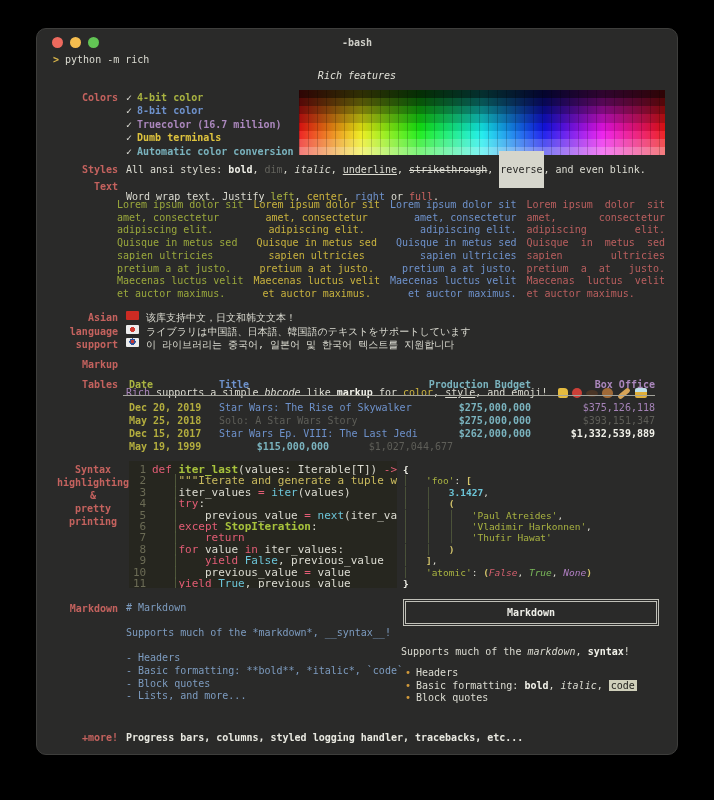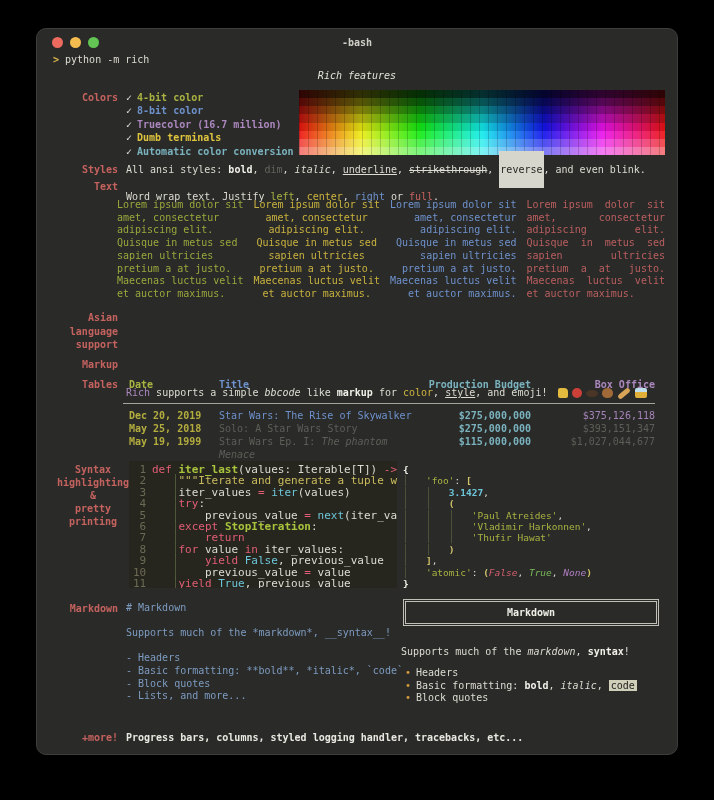--- a/index.html
+++ b/index.html
@@ -51,21 +51,21 @@
   .emoji{display:inline-block;vertical-align:middle;margin-left:4px;}
   .e-thumb{width:10px;height:10px;background:#e5bb3f;border-radius:2px 4px 2px 2px;}
   .e-apple{width:10px;height:10px;background:#cc4038;border-radius:50%;}
   .e-ant{width:12px;height:7px;background:#4a3526;border-radius:50%;}
   .e-bear{width:11px;height:10px;background:#a06a38;border-radius:50% 50% 45% 45%;}
   .e-baguette{width:14px;height:5px;background:#d8a457;border-radius:3px;transform:rotate(-40deg);}
   .e-bus{width:12px;height:10px;background:linear-gradient(#bfe0ea 0 4px,#dfaf3a 4px);border-radius:2px;}
   
   .sw-table{left:86px;top:349px;width:532px;}
   .t-row{display:flex;}
-  .t-head{border-bottom:1px solid #a3a39b;padding-bottom:12px;margin-bottom:5px;}
+  .t-head{border-bottom:1px solid #a3a39b;padding-bottom:4px;margin-bottom:5px;}
   .col-date{width:96px;padding-left:6px;}
   .col-title{flex:1;}
   .col-budget{width:110px;text-align:right;}
   .col-box{width:124px;text-align:right;}
   .t-body .t-row{height:13px;}
   .cell-date{color:#b3ad3e;font-weight:bold;}
   .cell-title{color:#6e92cc;}
   .cell-budget{color:#7ab3be;font-weight:bold;}
   .cell-box{color:#a583b8;}
   .dim-row, .dim-row span{color:#5e5e58 !important;font-weight:normal !important;font-style:normal;}
@@ -166,20 +166,25 @@
 sapien        ultricies
 pretium  a  at   justo.
 Maecenas  luctus  velit
 et auctor maximus.</div>
   </div>
 
   <div class="abs label" style="top:282px;line-height:13.5px;">
     <div>Asian</div>
     <div>language</div>
     <div>support</div>
+  </div>
+  <div class="abs" style="left:89px;top:282px;line-height:13.6px;">
+    <div class="asian-line"><span class="flag f-cn"></span><span>该库支持中文，日文和韩文文本！</span></div>
+    <div class="asian-line"><span class="flag f-jp"></span><span>ライブラリは中国語、日本語、韓国語のテキストをサポートしています</span></div>
+    <div class="asian-line"><span class="flag f-kr"></span><span>이 라이브러리는 중국어, 일본어 및 한국어 텍스트를 지원합니다</span></div>
   </div>
 
   <div class="abs label" style="top:329px;">Markup</div>
   <div class="abs" style="left:89px;top:329px;margin-top:28px;">
     <span><span class="mag">Rich</span><span> supports a simple </span><span class="it">bbcode</span><span> like </span><span class="b">markup</span><span> for </span><span class="yel">color</span><span>, </span><span class="ul">style</span><span>, and emoji! </span></span><span class="emoji e-thumb"></span><span class="emoji e-apple"></span><span class="emoji e-ant"></span><span class="emoji e-bear"></span><span class="emoji e-baguette"></span><span class="emoji e-bus"></span>
   </div>
 
   <div class="abs label" style="top:349px;">Tables</div>
   <div class="abs sw-table">
     <div class="t-row t-head">
@@ -194,23 +199,28 @@
         <div class="col-title cell-title"><span>Star Wars: The Rise of Skywalker</span></div>
         <div class="col-budget cell-budget">$275,000,000</div>
         <div class="col-box cell-box"><span>$375,126,118</span></div>
       </div>
       <div class="t-row dim-row">
         <div class="col-date cell-date">May 25, 2018</div>
         <div class="col-title cell-title"><span class="b">Solo</span><span>: A Star Wars Story</span></div>
         <div class="col-budget cell-budget">$275,000,000</div>
         <div class="col-box cell-box"><span>$393,151,347</span></div>
       </div>
+      <div class="t-row">
+        <div class="col-date cell-date">Dec 15, 2017</div>
+        <div class="col-title cell-title"><span>Star Wars Ep. VIII: The Last Jedi</span></div>
+        <div class="col-budget cell-budget">$262,000,000</div>
+        <div class="col-box cell-box"><span class="b">$1,332,539,889</span></div>
+      </div>
       <div class="t-row dim-row">
         <div class="col-date cell-date">May 19, 1999</div>
-        <div class="col-title cell-title"><span>Star Wars Ep. </span><span class="b">I</span><span>: </span><span class="it">The phantom Menace</span></div>
         <div class="col-budget cell-budget">$115,000,000</div>
         <div class="col-box cell-box"><span>$1,027,044,677</span></div>
       </div>
     </div>
   </div>
 
   <div class="abs syntax-label">
     <div>Syntax</div>
     <div>highlighting</div>
     <div>&amp;</div>

